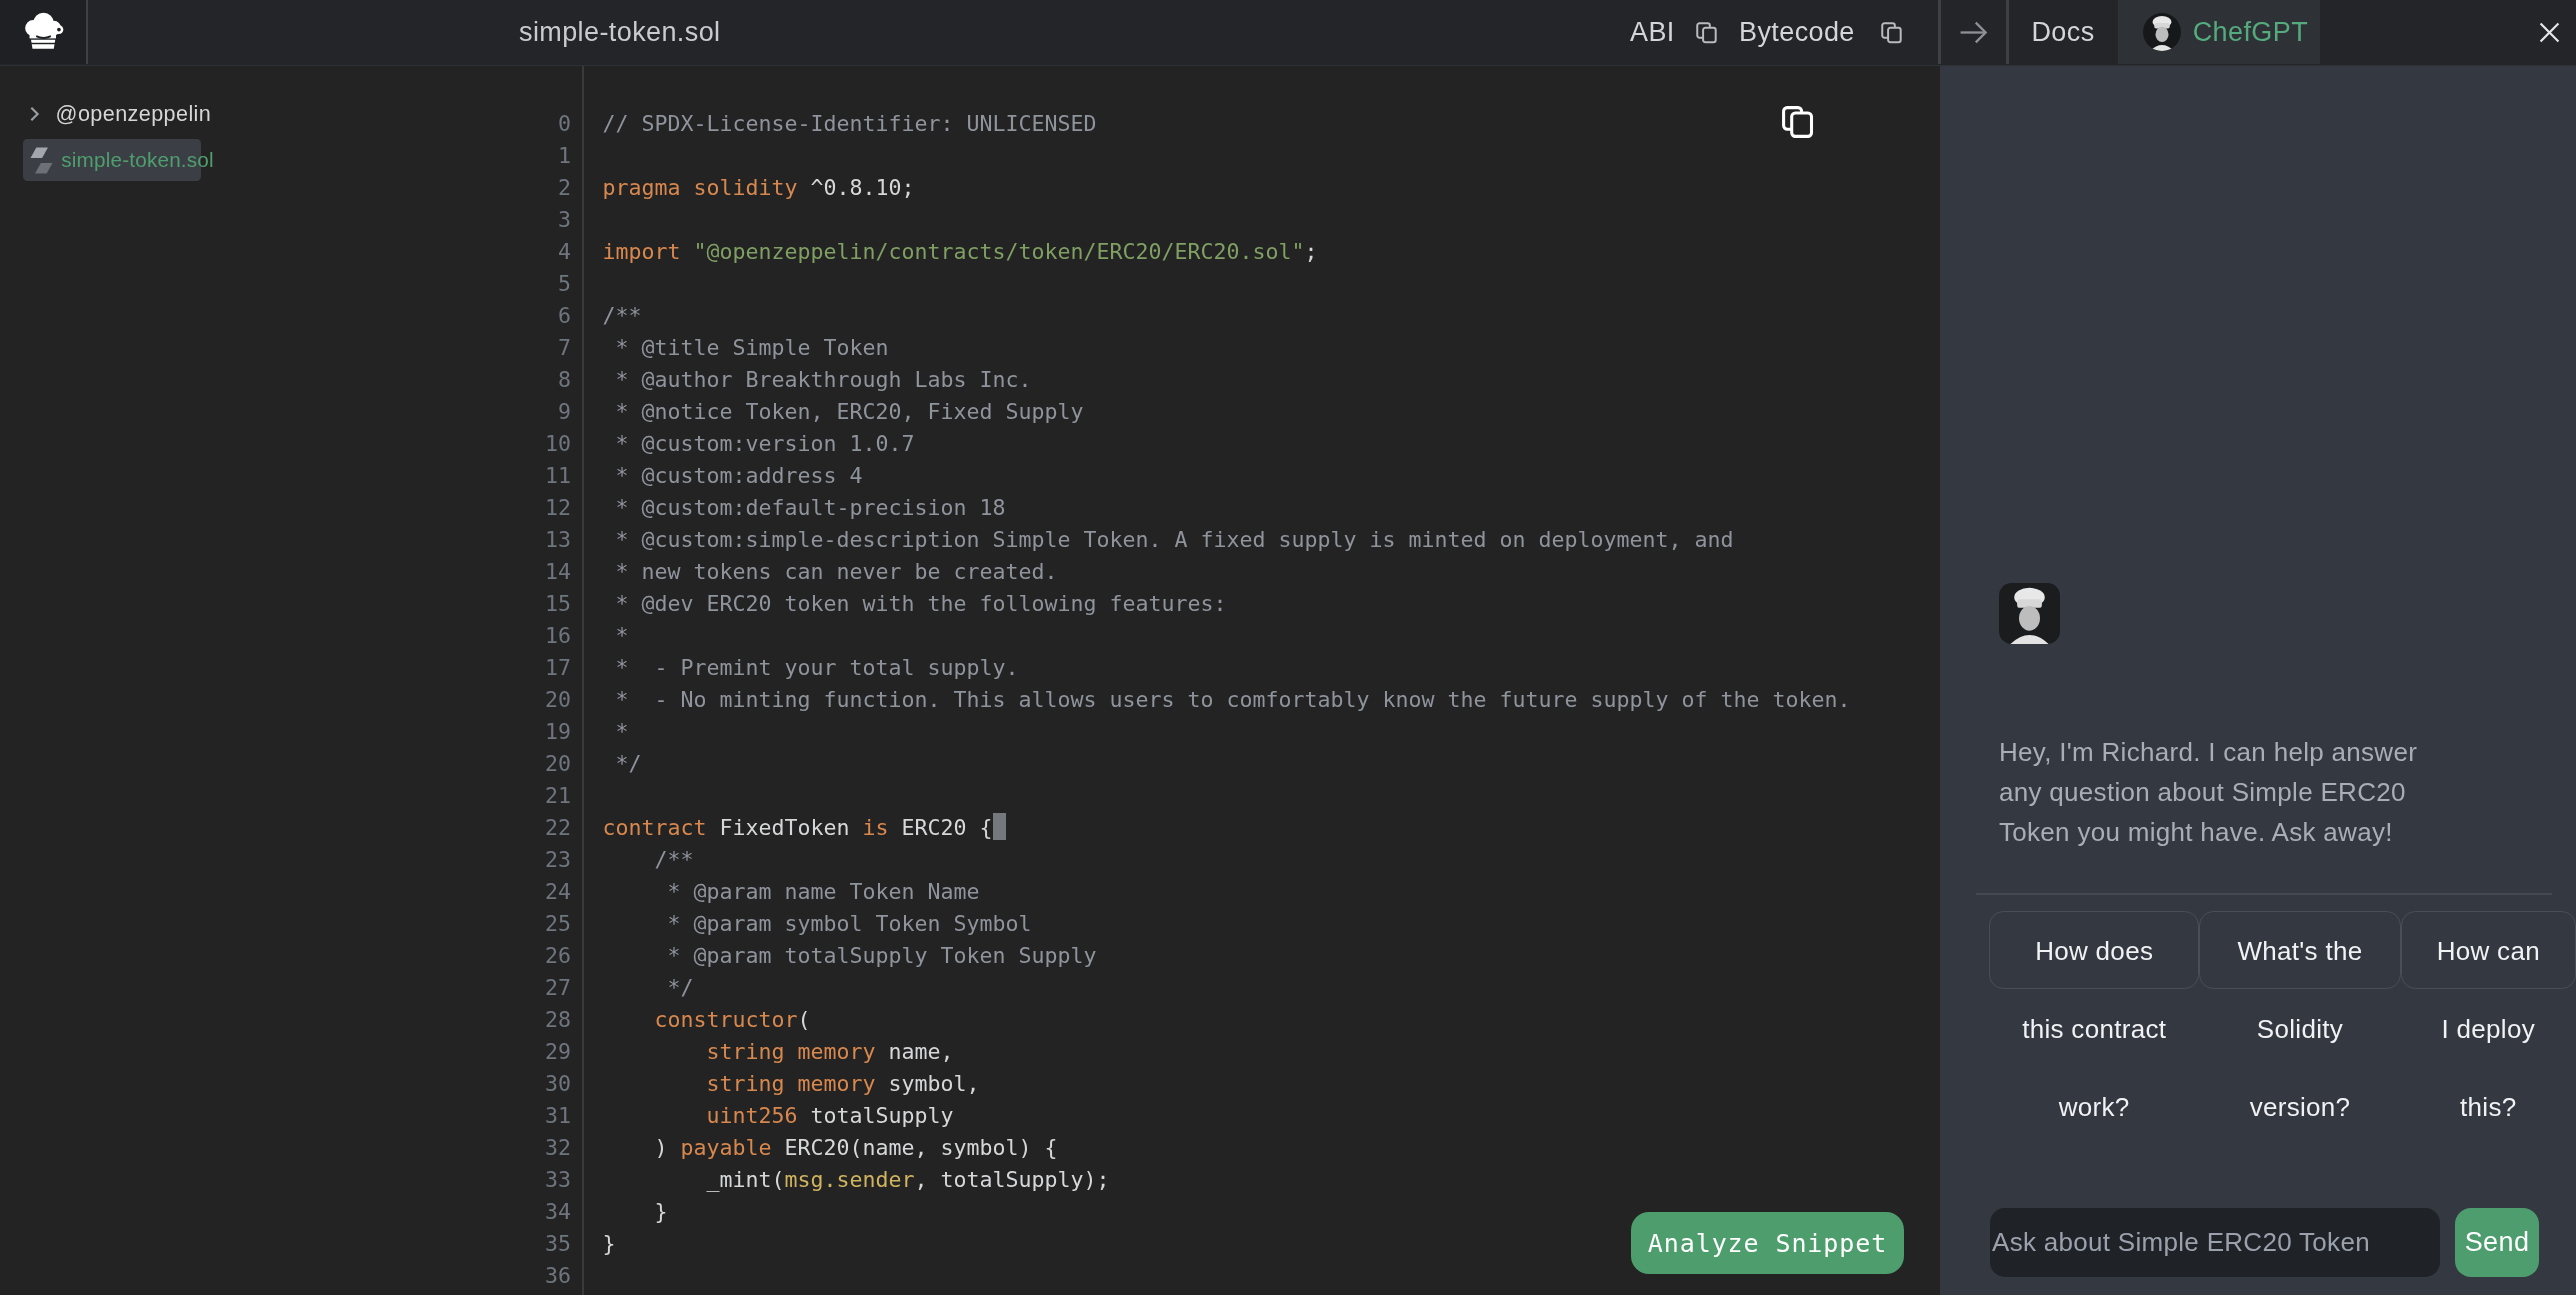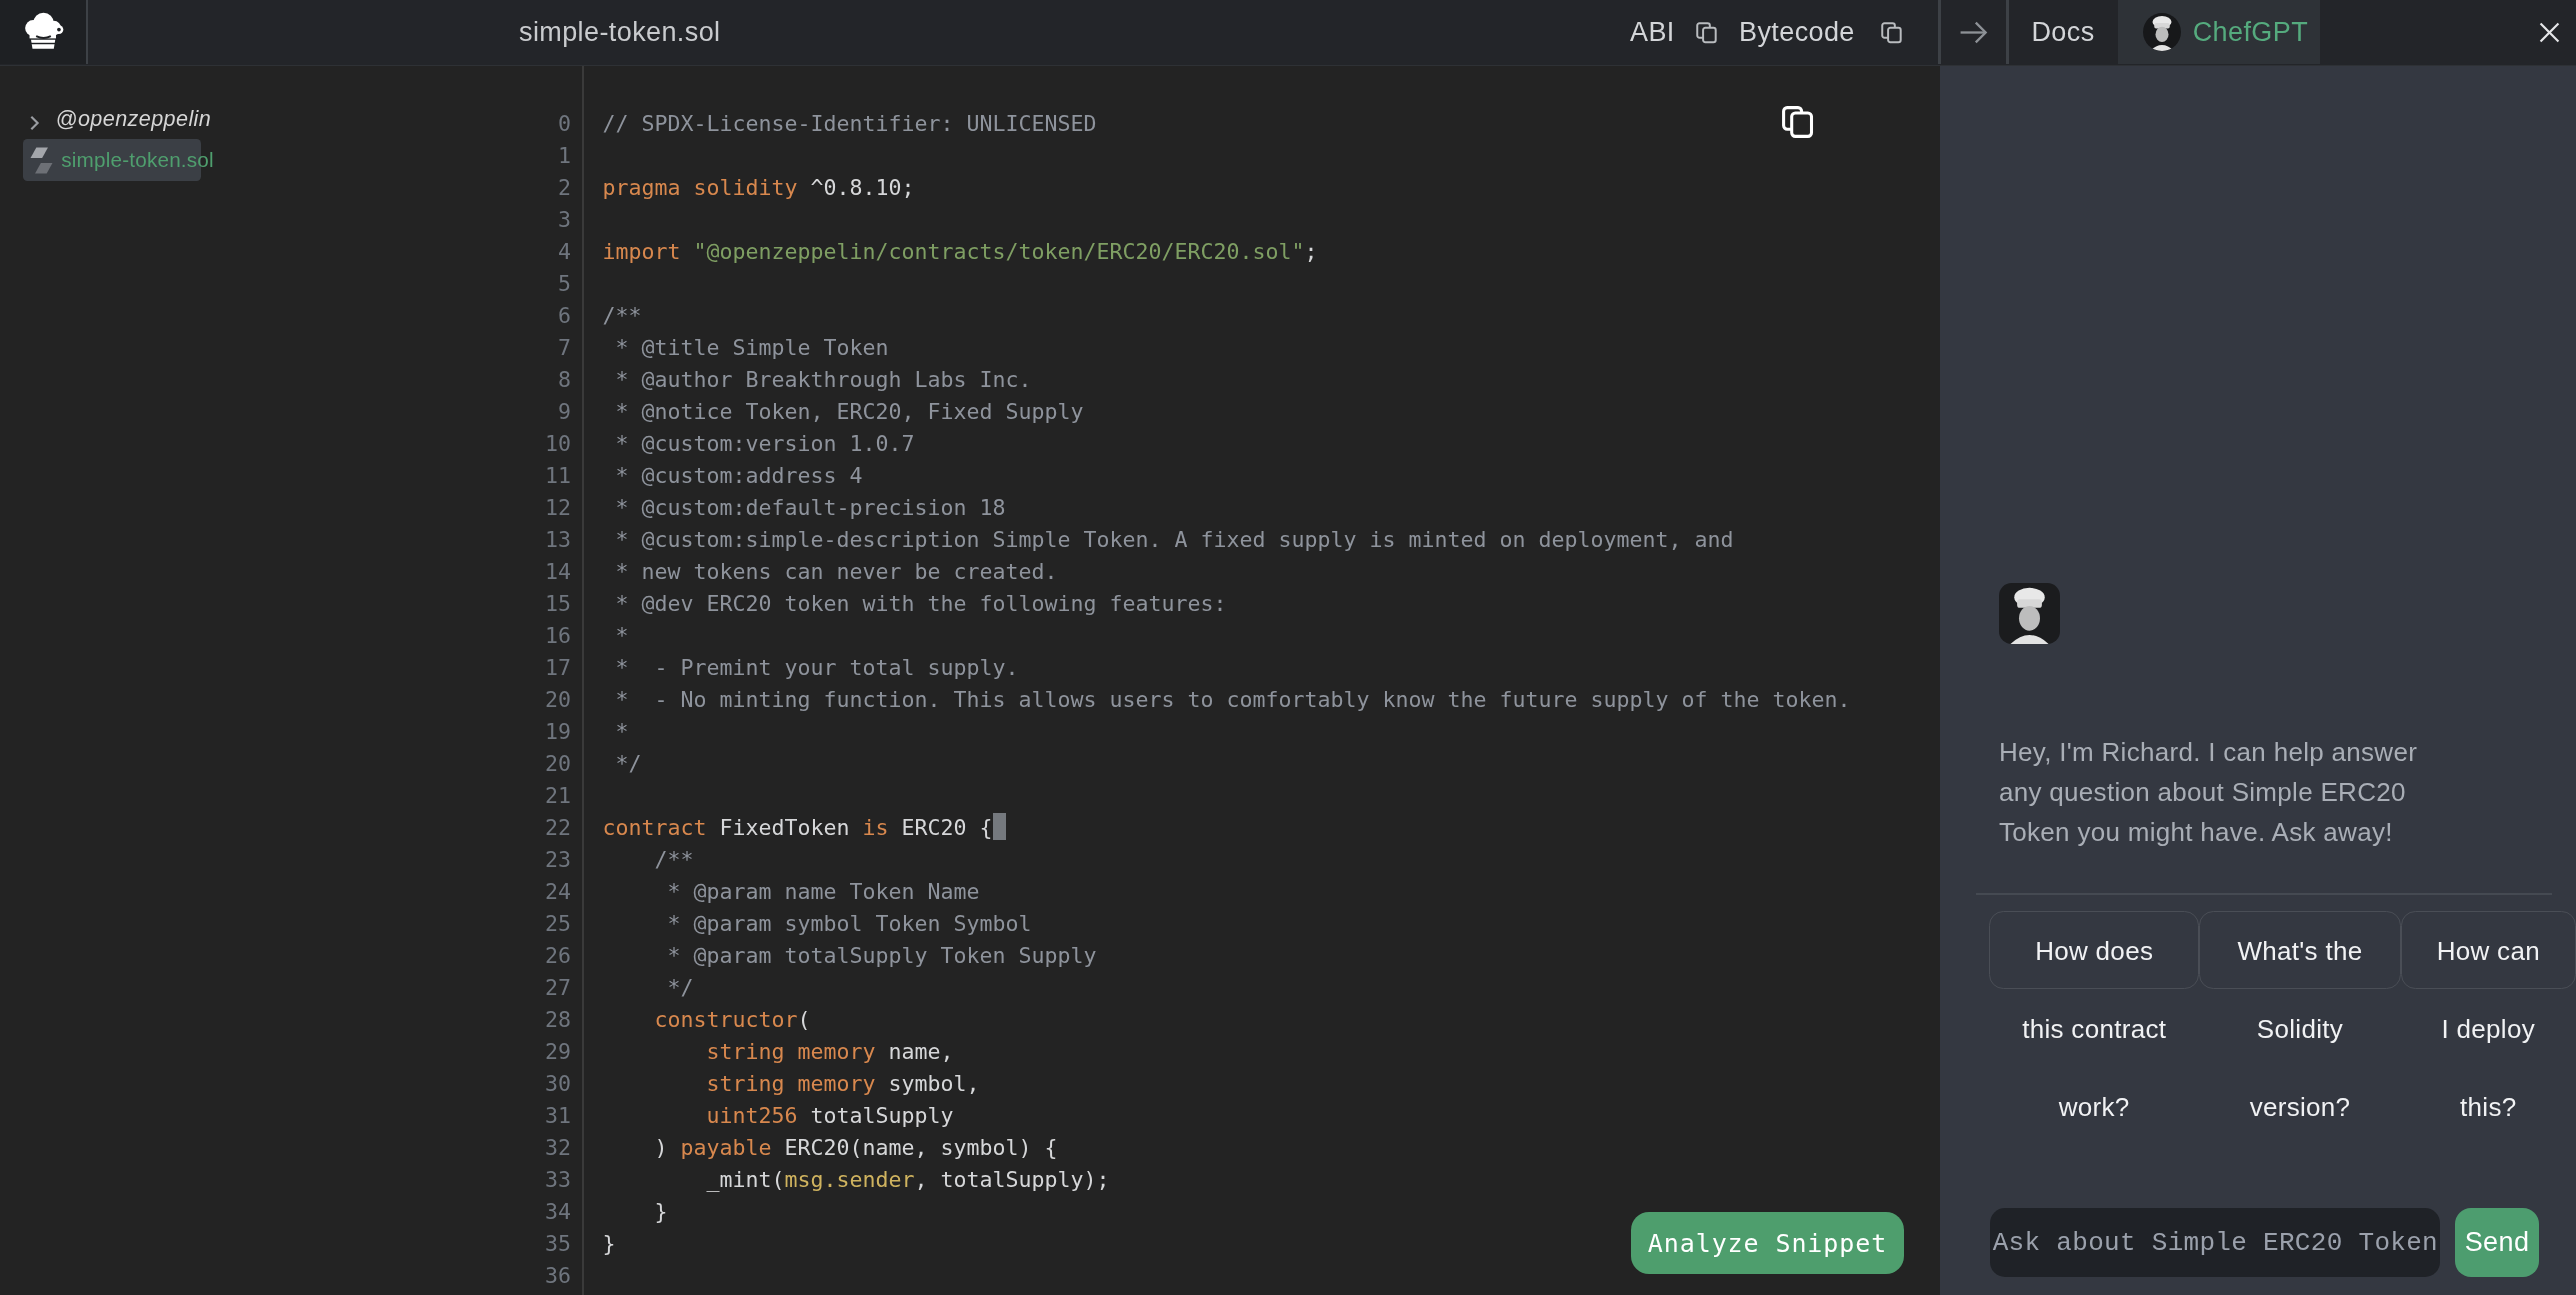--- a/index.html
+++ b/index.html
@@ -19,21 +19,21 @@
   .tb-copy{position:absolute;top:20.7px;width:23.4px;height:23.4px;}
   .tb-arrow{position:absolute;left:1941px;top:0;width:65px;height:64px;display:flex;align-items:center;justify-content:center;}
   .tab-chefgpt{position:absolute;left:2118px;top:0;width:202px;height:64px;background:#2e3237;
                display:flex;align-items:center;}
   .tab-chefgpt .avatar-sm{width:38px;height:38px;border-radius:50%;overflow:hidden;margin-left:25px;flex:none;}
   .tab-chefgpt .lbl{margin-left:11.7px;color:#55ab7e;font-size:27px;letter-spacing:0.4px;}
   .tb-close{position:absolute;left:2523px;top:0;width:53px;height:64px;display:flex;align-items:center;justify-content:center;}
 
   
   .sidebar{position:absolute;left:0;top:66px;width:485px;height:1230px;background:#232323;}
-  .tree-folder{position:absolute;left:0;top:30px;height:36px;display:flex;align-items:flex-end;font-style:italic;}
+  .tree-folder{position:absolute;left:0;top:30px;height:36px;display:flex;align-items:center;}
   .tree-folder .chev{margin-left:25px;display:flex;}
   .tree-folder .flabel{margin-left:12.6px;color:#d6d6d6;font-size:21.6px;letter-spacing:0.4px;}
   .tree-file{position:absolute;left:23.4px;top:73px;width:178px;height:42px;background:#3b3f45;
              border-radius:4.5px;display:flex;align-items:center;}
   .tree-file .ficon{margin-left:4.5px;display:flex;flex:none;}
   .tree-file .filabel{margin-left:6.3px;color:#4f9f6e;font-size:20.7px;letter-spacing:0.2px;white-space:nowrap;}
 
   
   .editor{position:absolute;left:485px;top:66px;width:1455px;height:1230px;background:#232323;overflow:hidden;}
   .gutter-line{position:absolute;left:97px;top:0;bottom:0;width:1.8px;background:#3a3a3a;}
@@ -49,22 +49,22 @@
 
   
   .chat{position:absolute;left:1940px;top:66px;width:636px;height:1230px;background:#343841;}
   .avatar-lg{position:absolute;left:59px;top:517px;width:61px;height:61px;border-radius:12.6px;overflow:hidden;}
   .greeting{position:absolute;left:59px;top:640px;width:450px;color:#a9aeb6;font-size:26px;line-height:40px;letter-spacing:0.3px;}
   .chat-div{position:absolute;left:36px;top:827px;width:576px;height:1.8px;background:#454a52;}
   .chips{position:absolute;left:49px;top:845px;display:flex;flex-direction:row;align-items:flex-start;}
   .chip{height:78px;line-height:78px;margin-bottom:9px;padding:0 28px;border:1.8px solid #4a4e56;
         border-radius:14.4px;background:transparent;color:#f1f2f4;font-size:26px;letter-spacing:0.3px;}
   .ask-input{position:absolute;left:50px;top:1142px;width:450px;height:69px;background:#1f2227;border:none;
-             border-radius:15px;color:#b9bfc9;font-size:26px;text-align:right;outline:none;
-             font-family:Liberation Mono, monospace;letter-spacing:0.3px;box-sizing:border-box;}
+             border-radius:15px;color:#b9bfc9;font-size:26px;text-align:left;outline:none;
+             font-family:Liberation Sans, sans-serif;letter-spacing:0.3px;box-sizing:border-box;}
   .ask-input::placeholder{color:#9ba1ac;opacity:1;}
   .send-btn{position:absolute;left:515px;top:1142px;width:84px;height:69px;background:#4d9d6f;
             border-radius:16px;color:#fff;font-size:27px;letter-spacing:0.4px;}
   svg{display:block;}
 </style>
 </head>
 <body>
 
 <div class="app">
 

